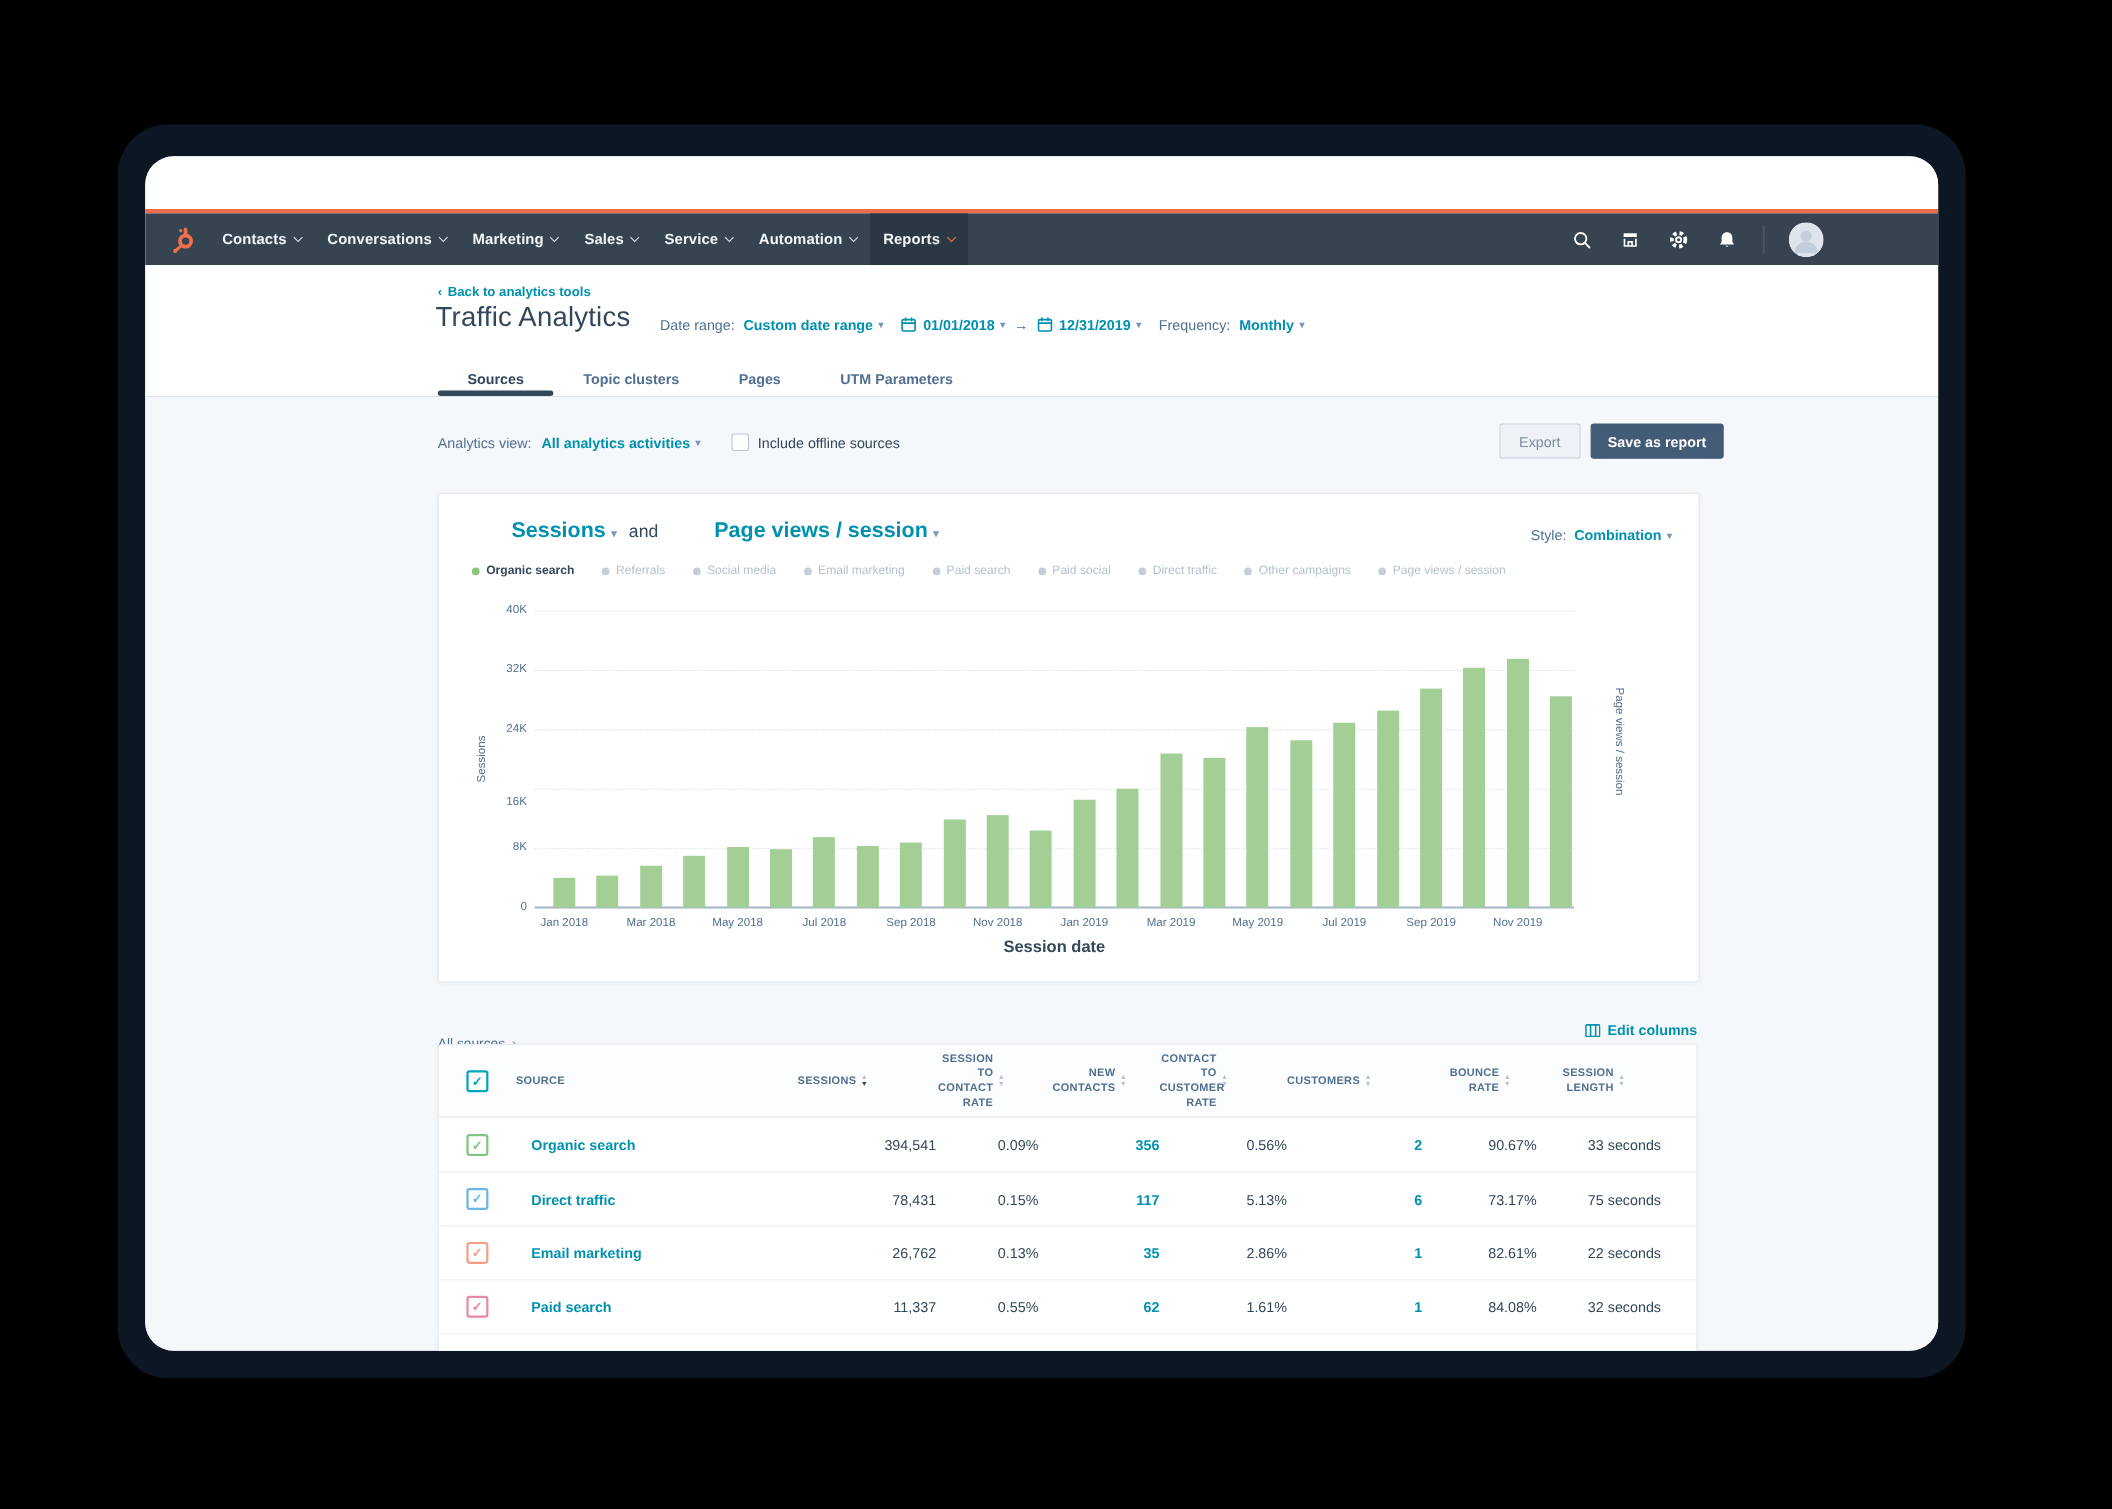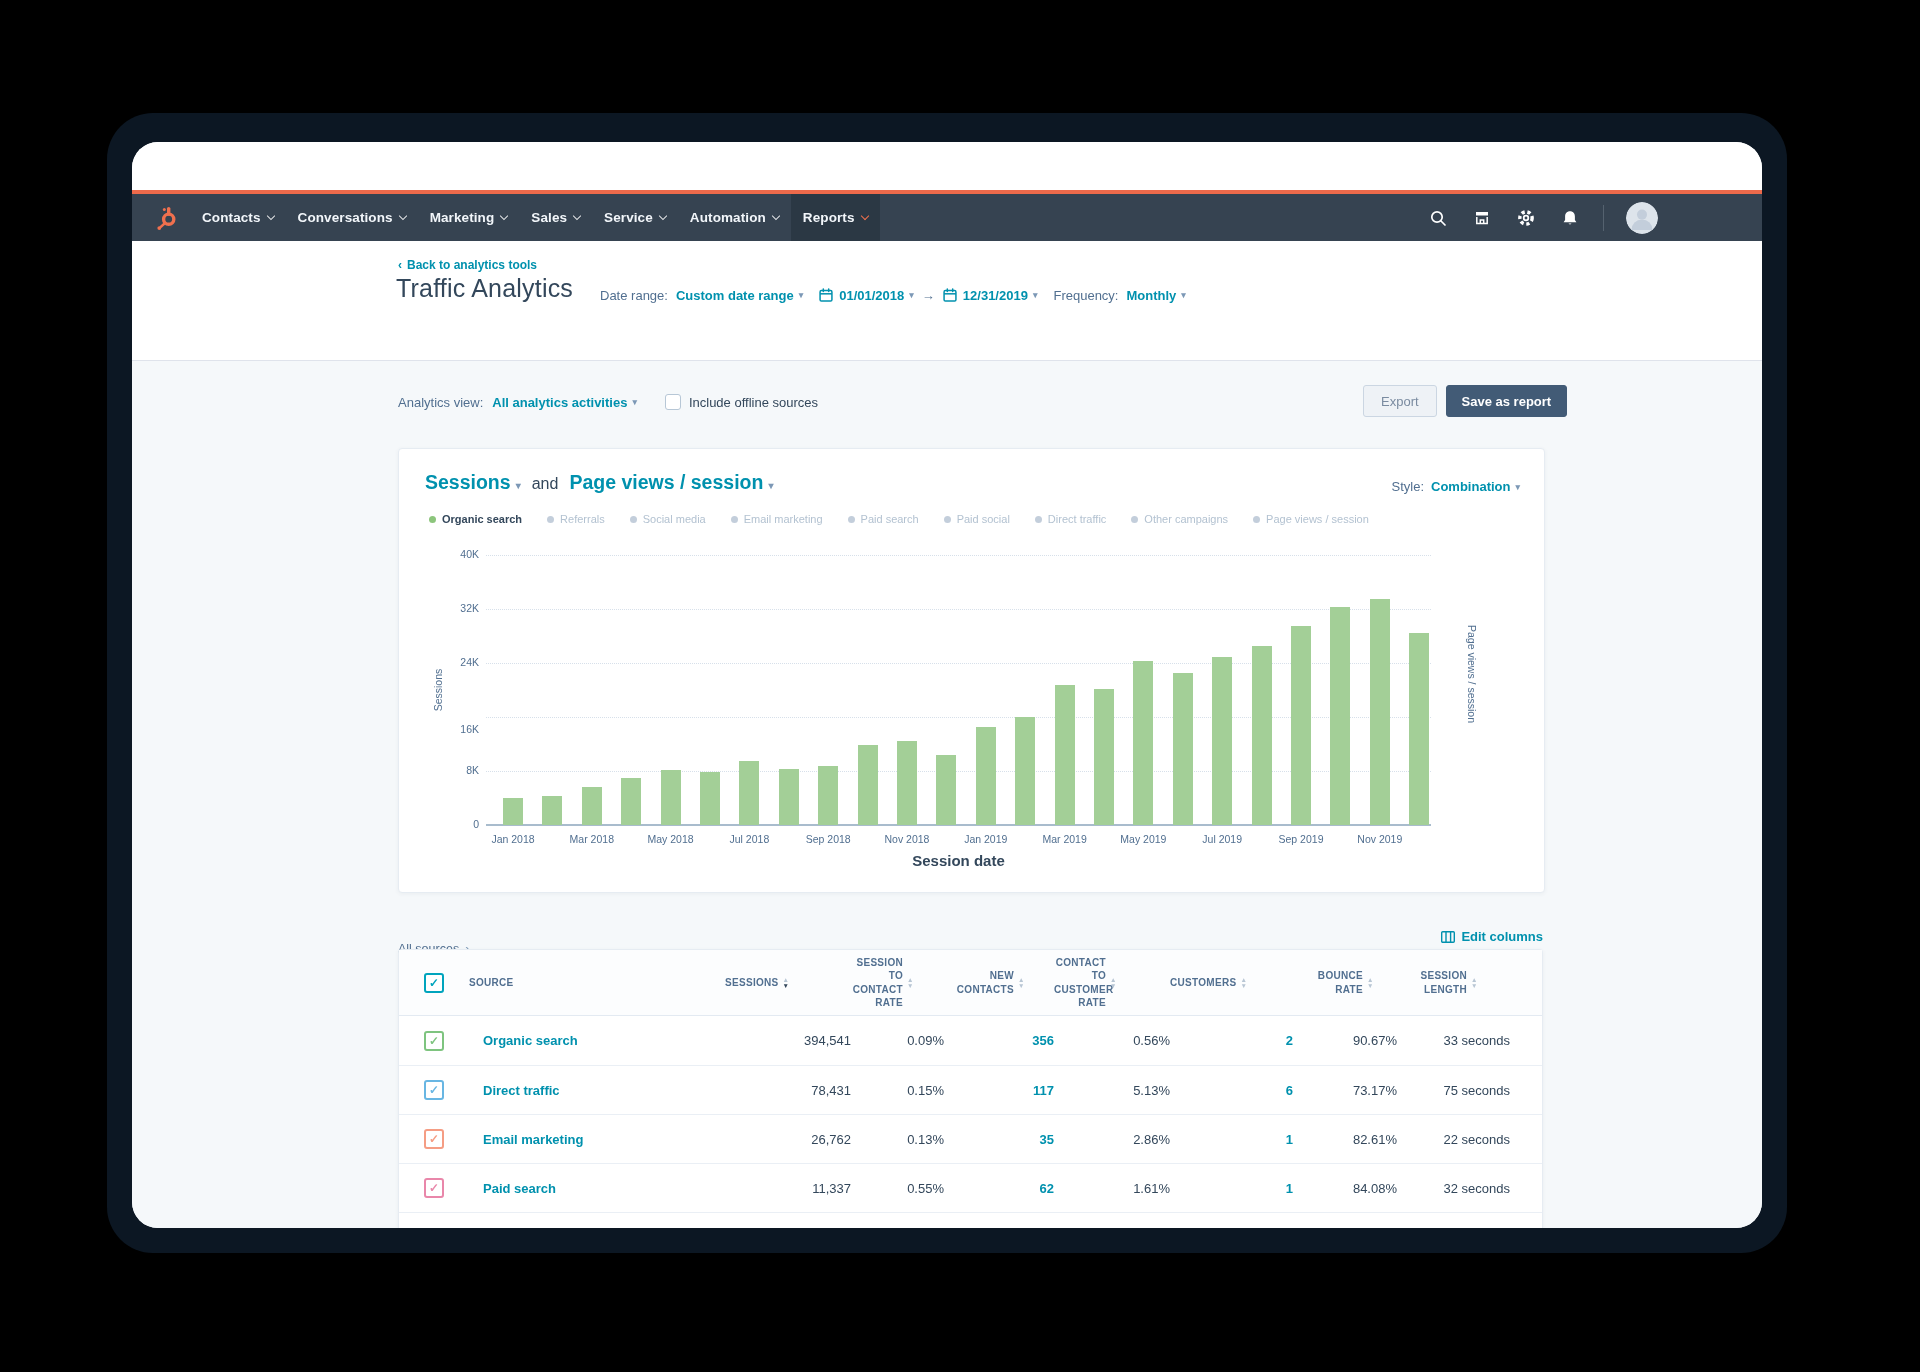--- a/index.html
+++ b/index.html
@@ -55,21 +55,21 @@
   .btn-group{position:absolute;left:1231px;top:24px;display:flex;gap:9px;}
   .btn-export{height:30px;padding:0 17px;background:#eef2f6;border:1px solid #cbd6e2;border-radius:3px;
               color:#7a8ba0;font-size:13px;display:flex;align-items:center;cursor:pointer;}
   .btn-save{height:30px;padding:0 15px;background:#425b76;border:1px solid #425b76;border-radius:3px;
             color:#fff;font-size:13px;font-weight:600;display:flex;align-items:center;cursor:pointer;}
 
   
   .chart-card{position:absolute;left:266px;top:87px;width:1145px;height:443px;background:#fff;border-radius:4px;
               border:1px solid #e6ecf2;box-shadow:0 1px 4px rgba(45,62,80,.06);}
   .chart-title{position:absolute;left:26px;top:22px;display:flex;align-items:baseline;}
-  .metric{font-size:19.5px;color:#0091ae;font-weight:600;cursor:pointer;}
+  .metric{font-size:19.5px;color:#0091ae;font-weight:600;cursor:pointer;margin-left:40px;}
   .metric .caret{font-size:10px;}
   .conj{font-size:16px;color:#33475b;margin:0 11px;}
   .style-sel{position:absolute;right:24px;top:30px;font-size:13px;color:#516f90;display:flex;align-items:center;}
   .style-sel .lab{margin-right:7px;}
   .legend{position:absolute;left:30px;top:64px;display:flex;align-items:center;gap:25px;}
   .leg-item{display:flex;align-items:center;gap:6px;font-size:11px;color:#b3c2d1;cursor:pointer;white-space:nowrap;}
   .leg-item.active{color:#33475b;font-weight:600;}
   .leg-dot{width:7px;height:7px;border-radius:50%;background:#c3cedb;}
   .plot{position:absolute;left:87px;top:106px;width:945px;height:270px;}
   .gline{position:absolute;left:0;right:0;height:0;border-top:1px dotted #d7e0ea;}
@@ -234,20 +234,26 @@
         <span class="tlink">
               <span>12/31/2019</span>
               <span class="caret">▾</span>
             </span>
         <span class="freq-lab">Frequency:</span>
         <span class="tlink">
               <span>Monthly</span>
               <span class="caret">▾</span>
             </span>
       </div>
+      <div class="tabs">
+            <div class="tab active">Sources</div>
+            <div class="tab">Topic clusters</div>
+            <div class="tab">Pages</div>
+            <div class="tab">UTM Parameters</div>
+          </div>
     </section>
 
     <section class="content">
 
       <div class="toolbar">
         <span class="lab">Analytics view:</span>
         <span class="tlink">
               <span>All analytics activities</span>
               <span class="caret">▾</span>
             </span>

